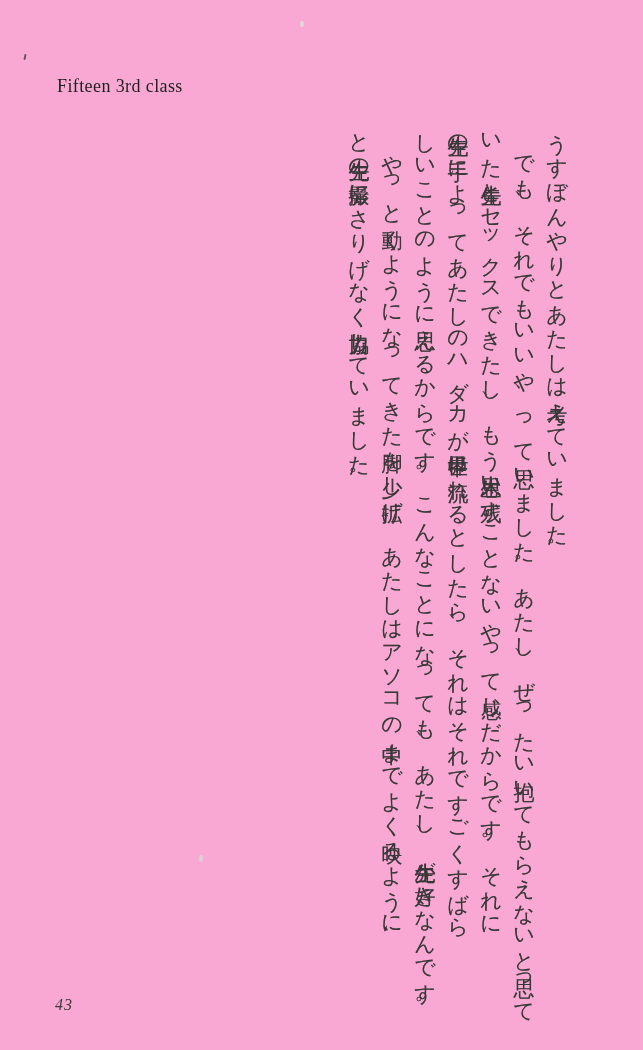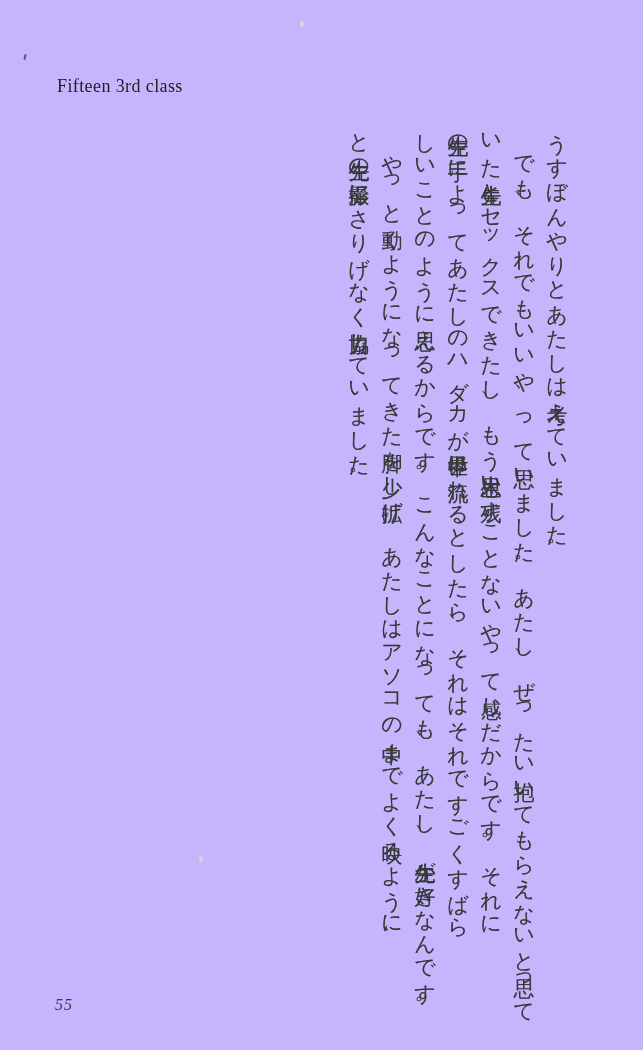--- a/index.html
+++ b/index.html
@@ -4,21 +4,21 @@
 <style>
   html, body {
     margin: 0;
     padding: 0;
     background: #ffffff;
   }
   .page {
     position: relative;
     width: 643px;
     height: 1050px;
-    background: #c4b5fd;
+    background: #f9a8d4;
     overflow: hidden;
     font-family: "DejaVu Serif", "Liberation Serif", serif;
   }
   .running-header {
     position: absolute;
     left: 57px;
     top: 76px;
     font-size: 18px;
     letter-spacing: 0.4px;
     color: #1f1f1f;
@@ -97,15 +97,15 @@
   <div class="vertical-text-block">
     <p>うすぼんやりとあたしは考えていました。</p>
     <p>　でも、それでもいいや、って思いました。あたし、ぜったい抱いてもらえないと思って</p>
     <p>いた先生とセックスできたし、もう人生思い残すことないやって感じだからです。それに</p>
     <p>先生の手によってあたしのハダカが世界中に流れるとしたら、それはそれですごくすばら</p>
     <p>しいことのように思えるからです。こんなことになっても、あたし、先生が好きなんです。</p>
     <p>　やっと動くようになってきた脚を少し拡げ、あたしはアソコの中までよく映るように、</p>
     <p>と先生の撮影にさりげなく協力していました。</p>
   </div>
 
-  <div class="page-number">55</div>
+  <div class="page-number">43</div>
 
 </div>
 
 </body></html>

